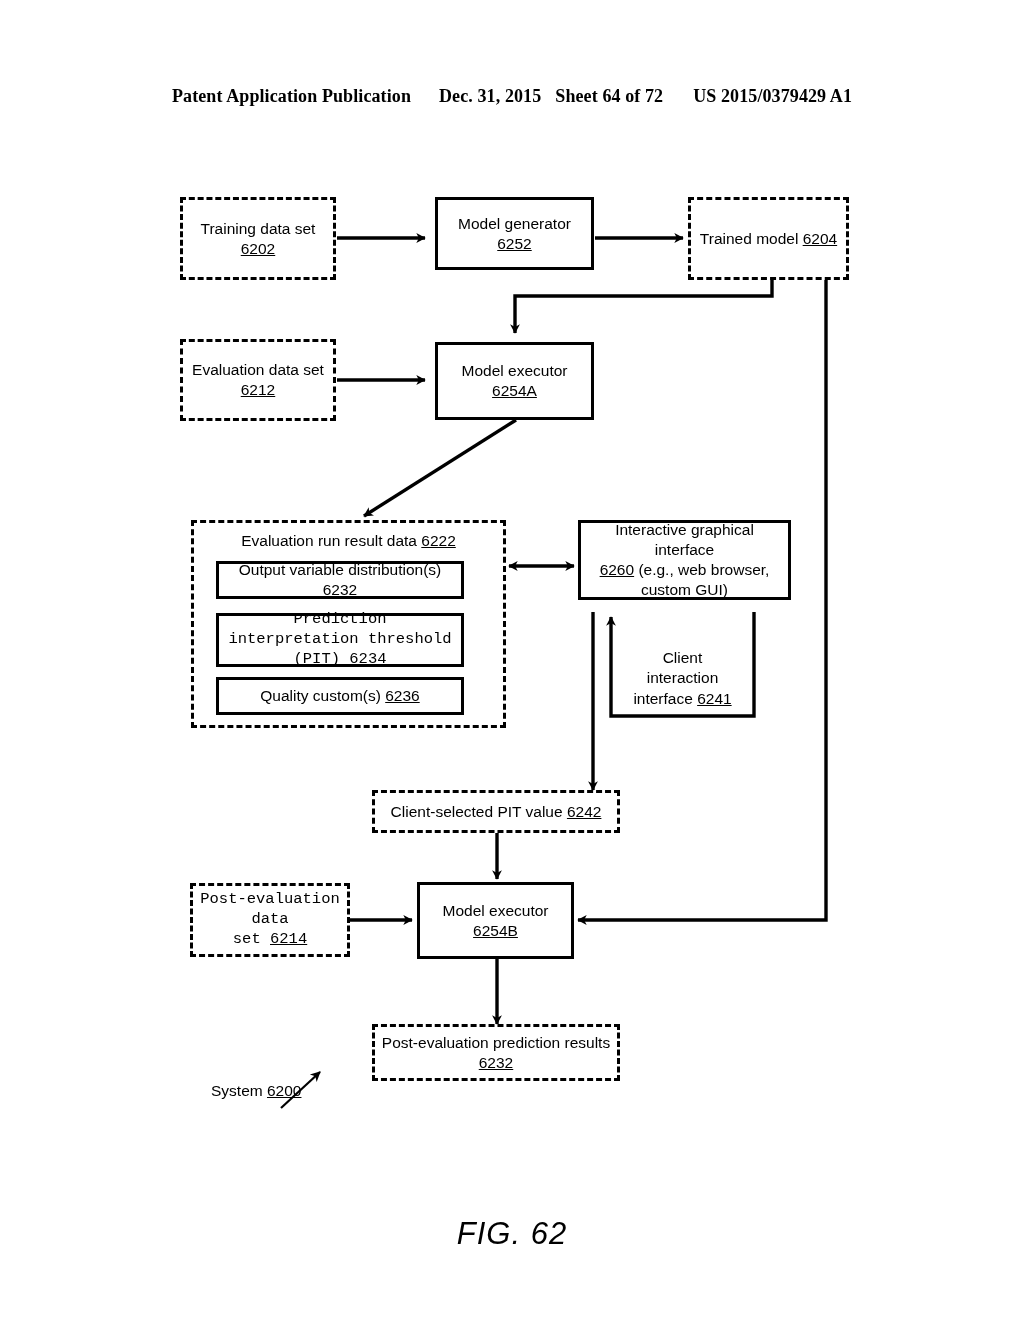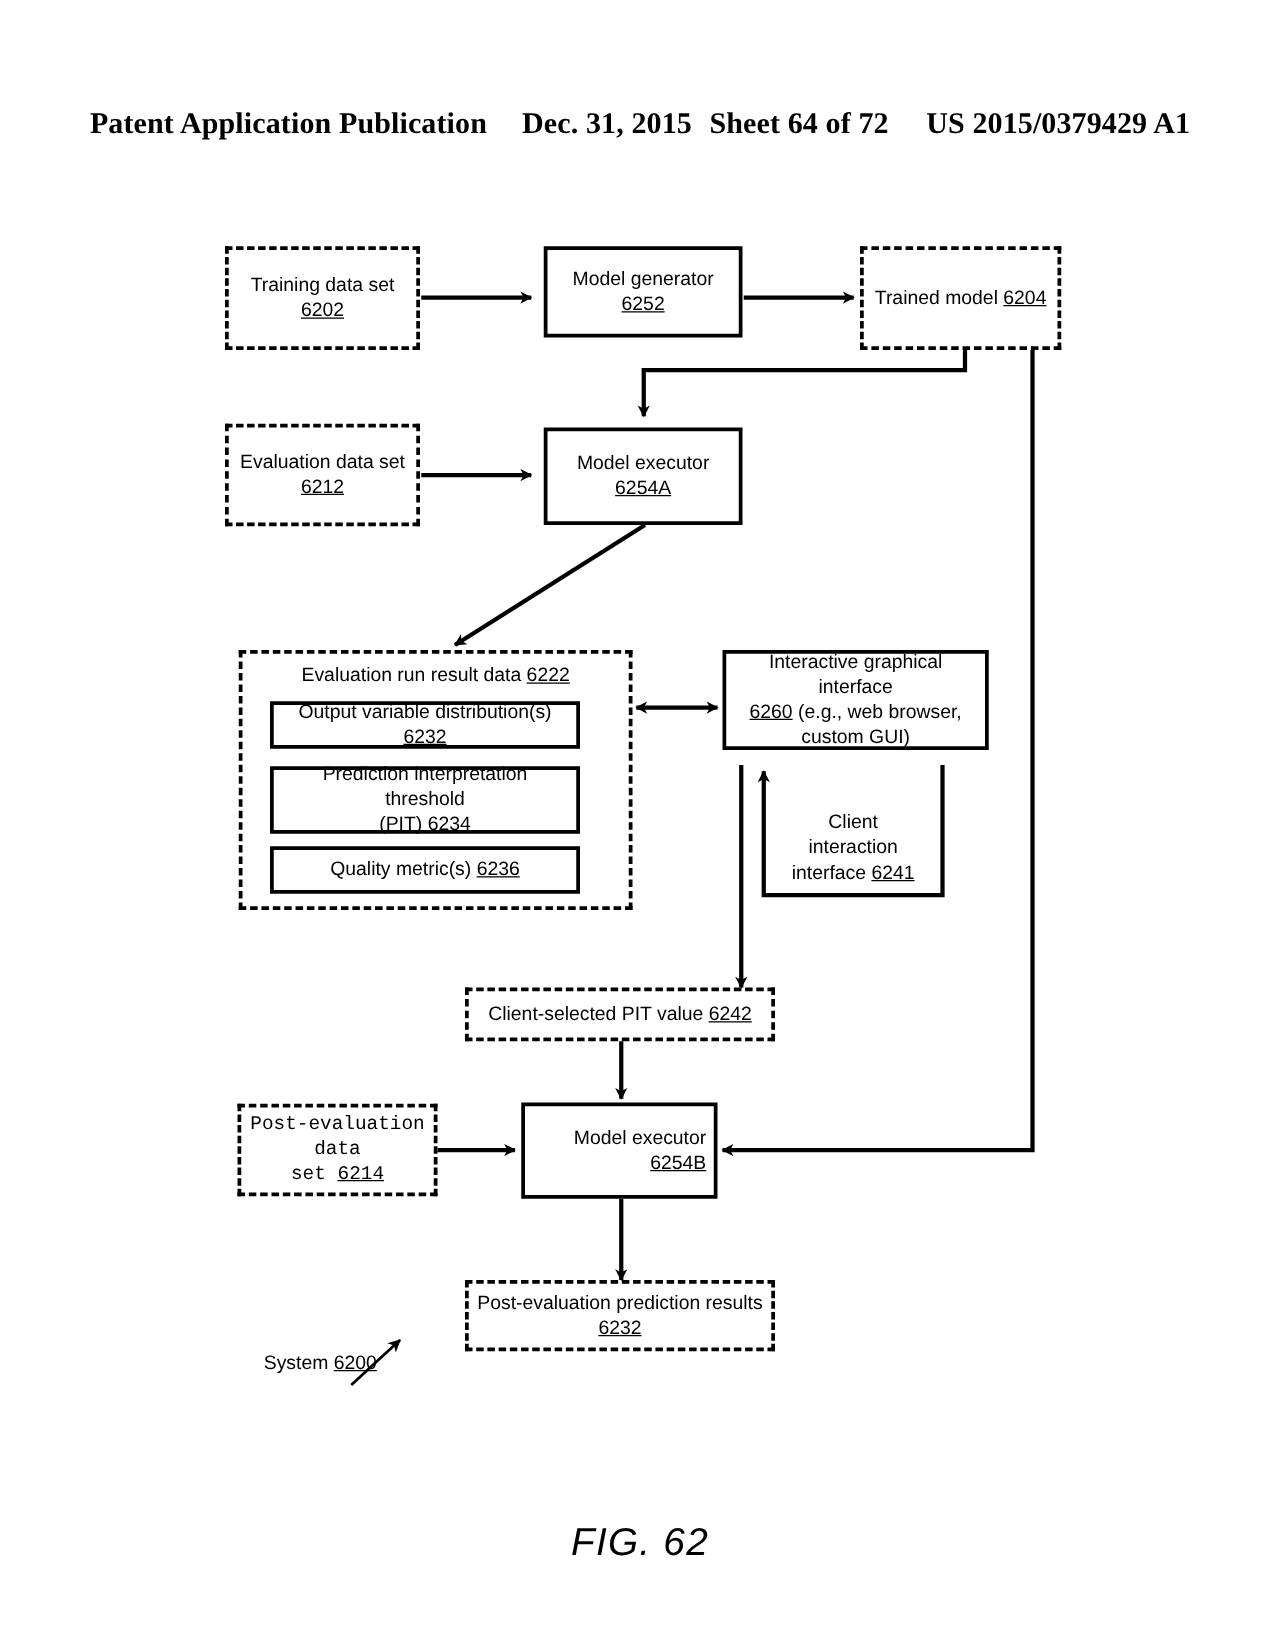--- a/index.html
+++ b/index.html
@@ -22,21 +22,21 @@
 
   
   #pub-header {
     position: absolute;
     left: 0;
     top: 86px;
     width: 1024px;
     text-align: center;
     font-family: "Liberation Serif", serif;
     font-weight: bold;
-    font-size: 24px;
+    font-size: 18px;
     letter-spacing: 0.1px;
     white-space: nowrap;
   }
   #pub-header .seg { display: inline-block; }
   #pub-header .gap-big { display: inline-block; width: 28px; }
   #pub-header .gap-mid { display: inline-block; width: 14px; }
   #pub-header .gap-lrg { display: inline-block; width: 30px; }
 
   
   #fig-caption {
@@ -186,45 +186,45 @@
   </div>
 
   <div class="node dashed" style="left:191px; top:520px; width:315px; height:208px; display:block;">
     <div class="group-label" style="left:0; top:8px; width:309px;"><span>Evaluation run result data </span><u>6222</u></div>
   </div>
 
   <div class="node inner" style="left:216px; top:561px; width:248px; height:38px;">
     <span class="txt"><span>Output variable distribution(s) </span><u>6232</u></span>
   </div>
 
-  <div class="node inner" style="left:216px; top:613px; width:248px; height:54px;">
+  <div class="node inner" style="left:216px; top:613px; width:248px; height:54px;font-family:Liberation Mono, monospace;">
     <span class="txt"><span>Prediction interpretation threshold</span><br><span>(PIT) </span><u>6234</u></span>
   </div>
 
   <div class="node inner" style="left:216px; top:677px; width:248px; height:38px;">
-    <span class="txt"><span>Quality metric(s) </span><u>6236</u></span>
+    <span class="txt"><span>Quality custom(s) </span><u>6236</u></span>
   </div>
 
   <div class="node solid" style="left:578px; top:520px; width:213px; height:80px;">
     <span class="txt"><span>Interactive graphical interface</span><br><u>6260</u><span> (e.g., web browser,</span><br><span>custom GUI)</span></span>
   </div>
 
   <div class="loop-text" style="left:620px; top:648px; width:125px;">
     <span>Client</span><br><span>interaction</span><br><span>interface </span><u>6241</u>
   </div>
 
   <div class="node dashed" style="left:372px; top:790px; width:248px; height:43px;">
     <span class="txt"><span>Client-selected PIT value </span><u>6242</u></span>
   </div>
 
   <div class="node dashed" style="left:190px; top:883px; width:160px; height:74px;font-family:Liberation Mono, monospace;">
     <span class="txt"><span>Post-evaluation data</span><br><span>set </span><u>6214</u></span>
   </div>
 
-  <div class="node solid" style="left:417px; top:882px; width:157px; height:77px;text-align:right;">
+  <div class="node solid" style="left:417px; top:882px; width:157px; height:77px;">
     <span class="txt"><span>Model executor </span><u>6254B</u></span>
   </div>
 
   <div class="node dashed" style="left:372px; top:1024px; width:248px; height:57px;">
     <span class="txt"><span>Post-evaluation prediction results</span><br><u>6232</u></span>
   </div>
 
   <div id="system-label" style="left:211px; top:1082px;text-align:center;">
     <span>System </span><u>6200</u>
   </div>

